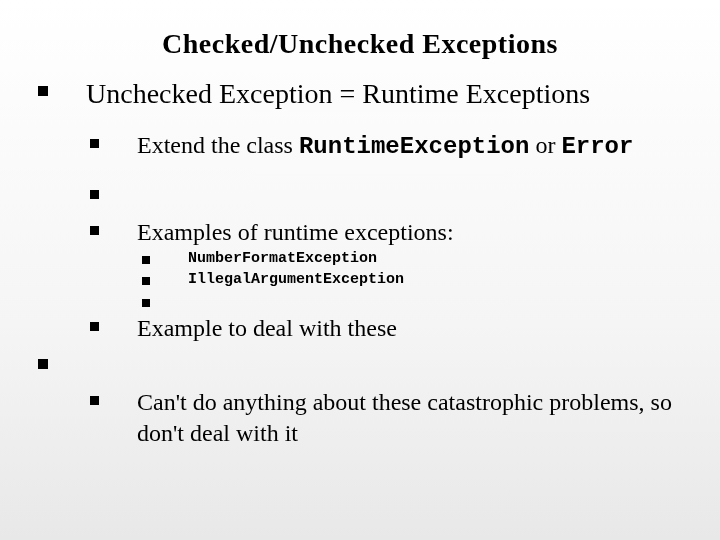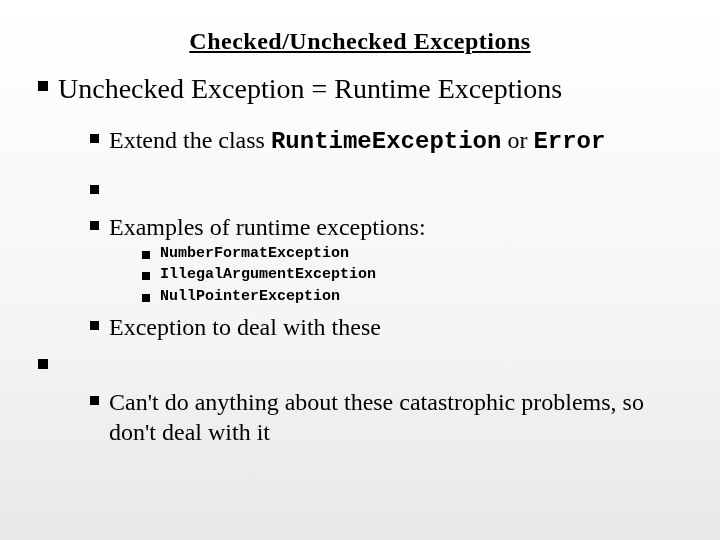--- a/index.html
+++ b/index.html
@@ -4,34 +4,34 @@
 <style>
   * { box-sizing: border-box; margin: 0; padding: 0; }
   html, body { width: 720px; height: 540px; overflow: hidden; }
   body {
     background: linear-gradient(to bottom, #ffffff 0%, #f5f5f5 60%, #e8e8e8 100%);
     font-family: "Times New Roman", Times, serif;
     color: #000;
     padding: 28px 38px 20px 38px;
   }
   .title {
-    font-size: 24px;
+    font-size: 28px;
     font-weight: bold;
     text-align: center;
     margin-bottom: 16px;
     letter-spacing: 0.5px;
-    text-decoration: underline;
   }
   .lvl1 { margin-left: 0px; margin-top: 4px; }
   .lvl2 { margin-left: 52px; margin-top: 18px; }
   .lvl3 { margin-left: 104px; margin-top: 2px; }
   .item {
     display: flex;
     align-items: flex-start;
     line-height: 1.28;
+    gap: 28px;
   }
   .bullet {
     width: 10px; height: 10px;
     background: #000;
     flex: 0 0 auto;
     margin-right: 10px;
     position: relative;
   }
   .lvl1 .bullet { margin-top: 10px; }
   .lvl2 .bullet { width: 9px; height: 9px; margin-top: 9px; }
@@ -72,26 +72,25 @@
 <div class="item lvl3">
   <span class="bullet"></span>
   <span class="txt3 mono">NumberFormatException</span>
 </div>
 <div class="item lvl3">
   <span class="bullet"></span>
   <span class="txt3 mono">IllegalArgumentException</span>
 </div>
 <div class="item lvl3">
   <span class="bullet"></span>
-  <span class="txt3 mono">NullPointerException</span>
 </div>
 
 <div class="item lvl2 spaced-top">
   <span class="bullet"></span>
-  <span class="txt2">Exception to deal with these</span>
+  <span class="txt2">Example to deal with these</span>
 </div>
 
 <div class="item lvl1 spaced-top">
   <span class="bullet"></span>
 </div>
 
 <div class="item lvl2">
   <span class="bullet"></span>
   <span class="txt2">Can't do anything about these catastrophic problems, so don't deal with it</span>
 </div>

